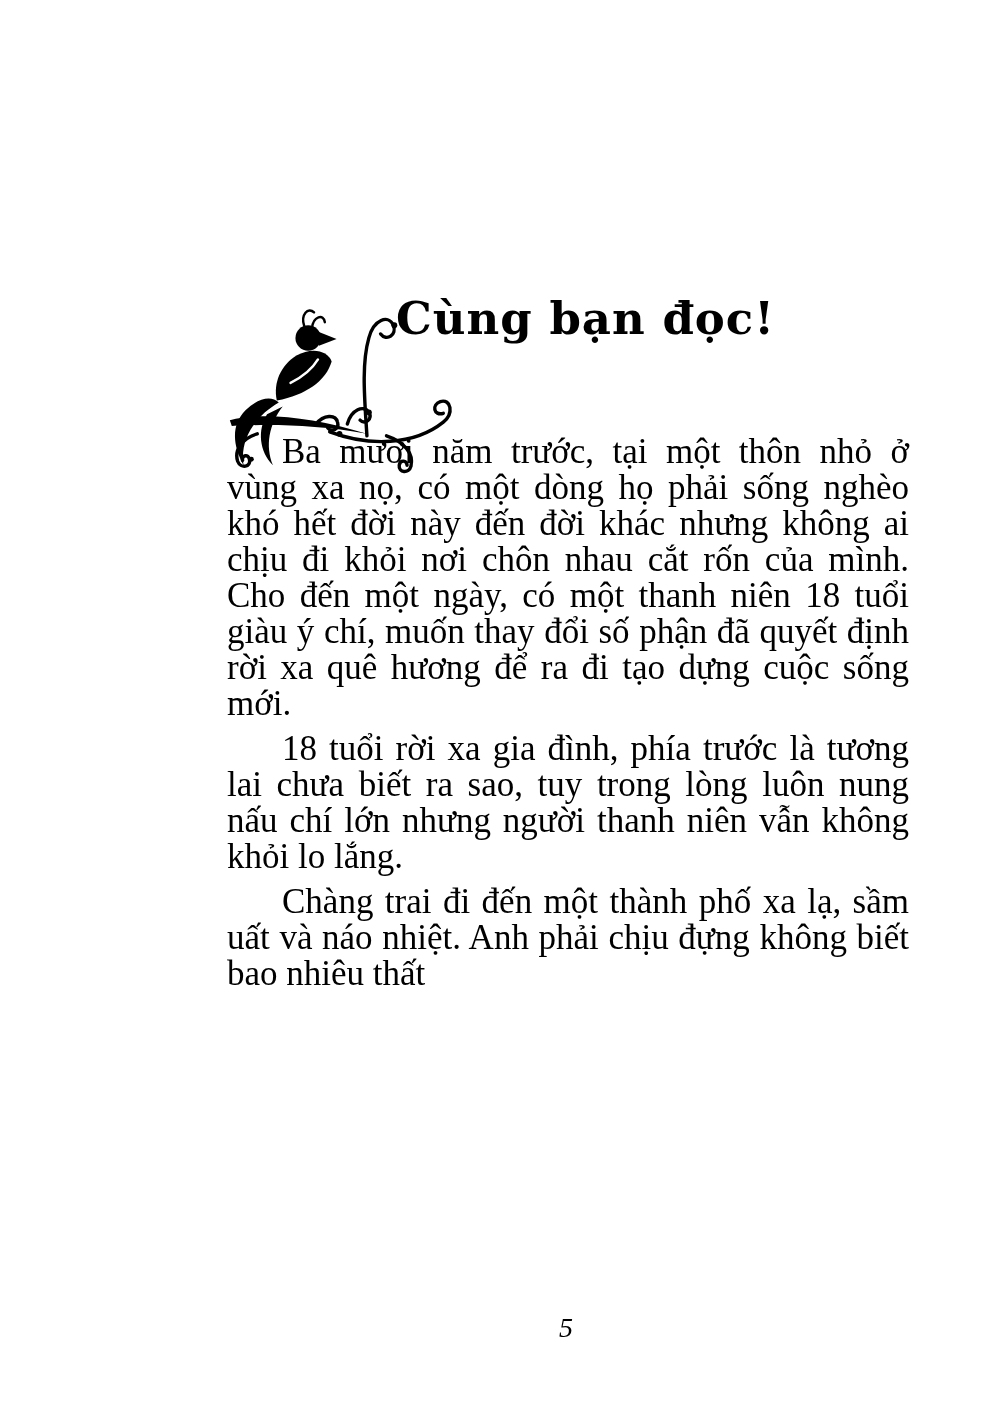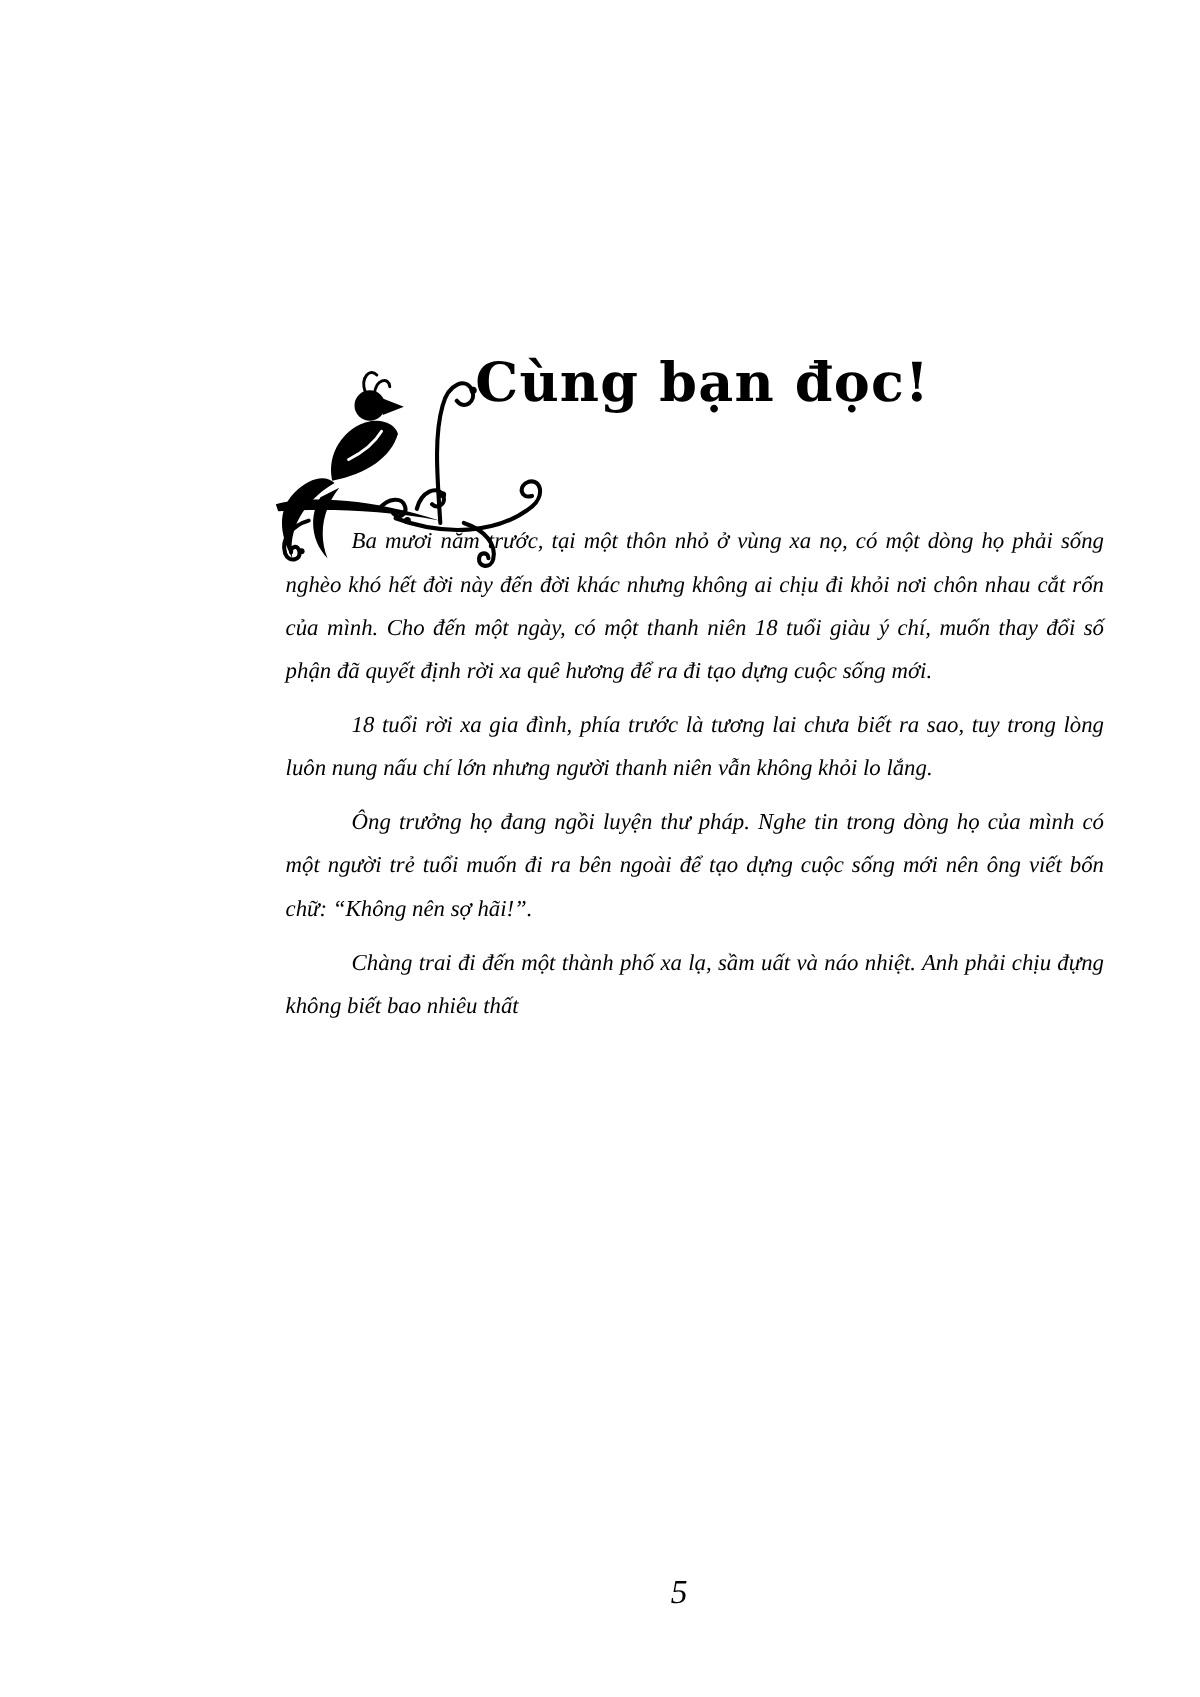--- a/index.html
+++ b/index.html
@@ -31,25 +31,24 @@
     margin: 0;
     font-family: "DejaVu Serif", serif;
     font-weight: bold;
     font-size: 45px;
     letter-spacing: 1px;
     color: #000000;
     white-space: nowrap;
   }
   .body-text {
     position: absolute;
-    left: 238px;
+    left: 227px;
     top: 434px;
     width: 682px;
-    font-size: 19px;
-    font-style: italic;
+    font-size: 35px;
     line-height: 36px;
     text-align: justify;
   }
   .body-text p {
     margin: 0 0 9px 0;
     text-indent: 55px;
   }
   .page-number {
     position: absolute;
     left: 225px;
@@ -99,19 +98,18 @@
         <path d="M70 98 C82 92 92 84 98 74"></path>
       </g>
     </svg>
   </div>
 
   <h1 class="title">Cùng bạn đọc!</h1>
 
   <div class="body-text">
     <p>Ba mươi năm trước, tại một thôn nhỏ ở vùng xa nọ, có một dòng họ phải sống nghèo khó hết đời này đến đời khác nhưng không ai chịu đi khỏi nơi chôn nhau cắt rốn của mình. Cho đến một ngày, có một thanh niên 18 tuổi giàu ý chí, muốn thay đổi số phận đã quyết định rời xa quê hương để ra đi tạo dựng cuộc sống mới.</p>
     <p>18 tuổi rời xa gia đình, phía trước là tương lai chưa biết ra sao, tuy trong lòng luôn nung nấu chí lớn nhưng người thanh niên vẫn không khỏi lo lắng.</p>
-    <p>Ông trưởng họ đang ngồi luyện thư pháp. Nghe tin trong dòng họ của mình có một người trẻ tuổi muốn đi ra bên ngoài để tạo dựng cuộc sống mới nên ông viết bốn chữ: “Không nên sợ hãi!”.</p>
     <p>Chàng trai đi đến một thành phố xa lạ, sầm uất và náo nhiệt. Anh phải chịu đựng không biết bao nhiêu thất</p>
   </div>
 
   <div class="page-number">5</div>
 
 </div>
 
 </body></html>

